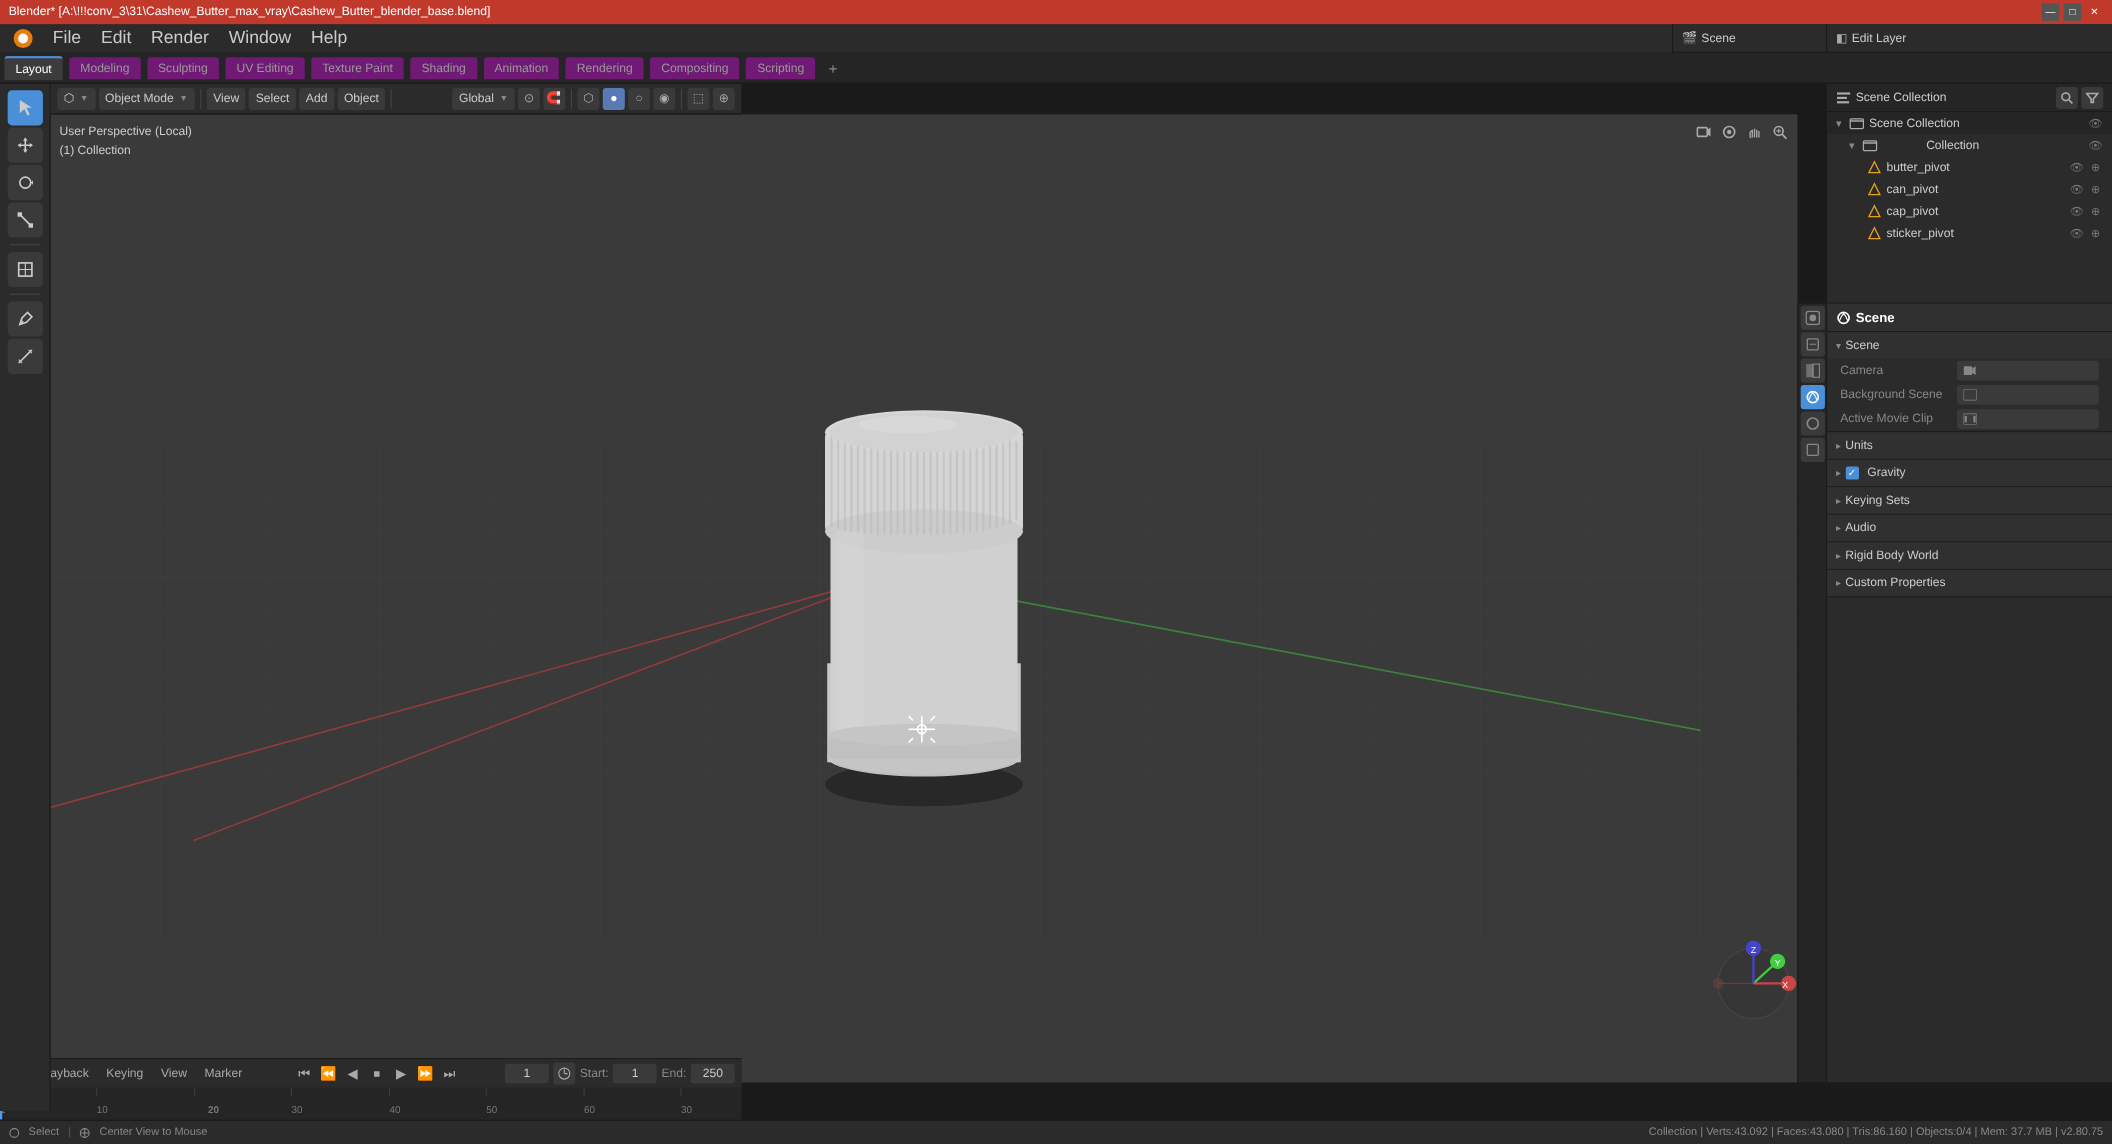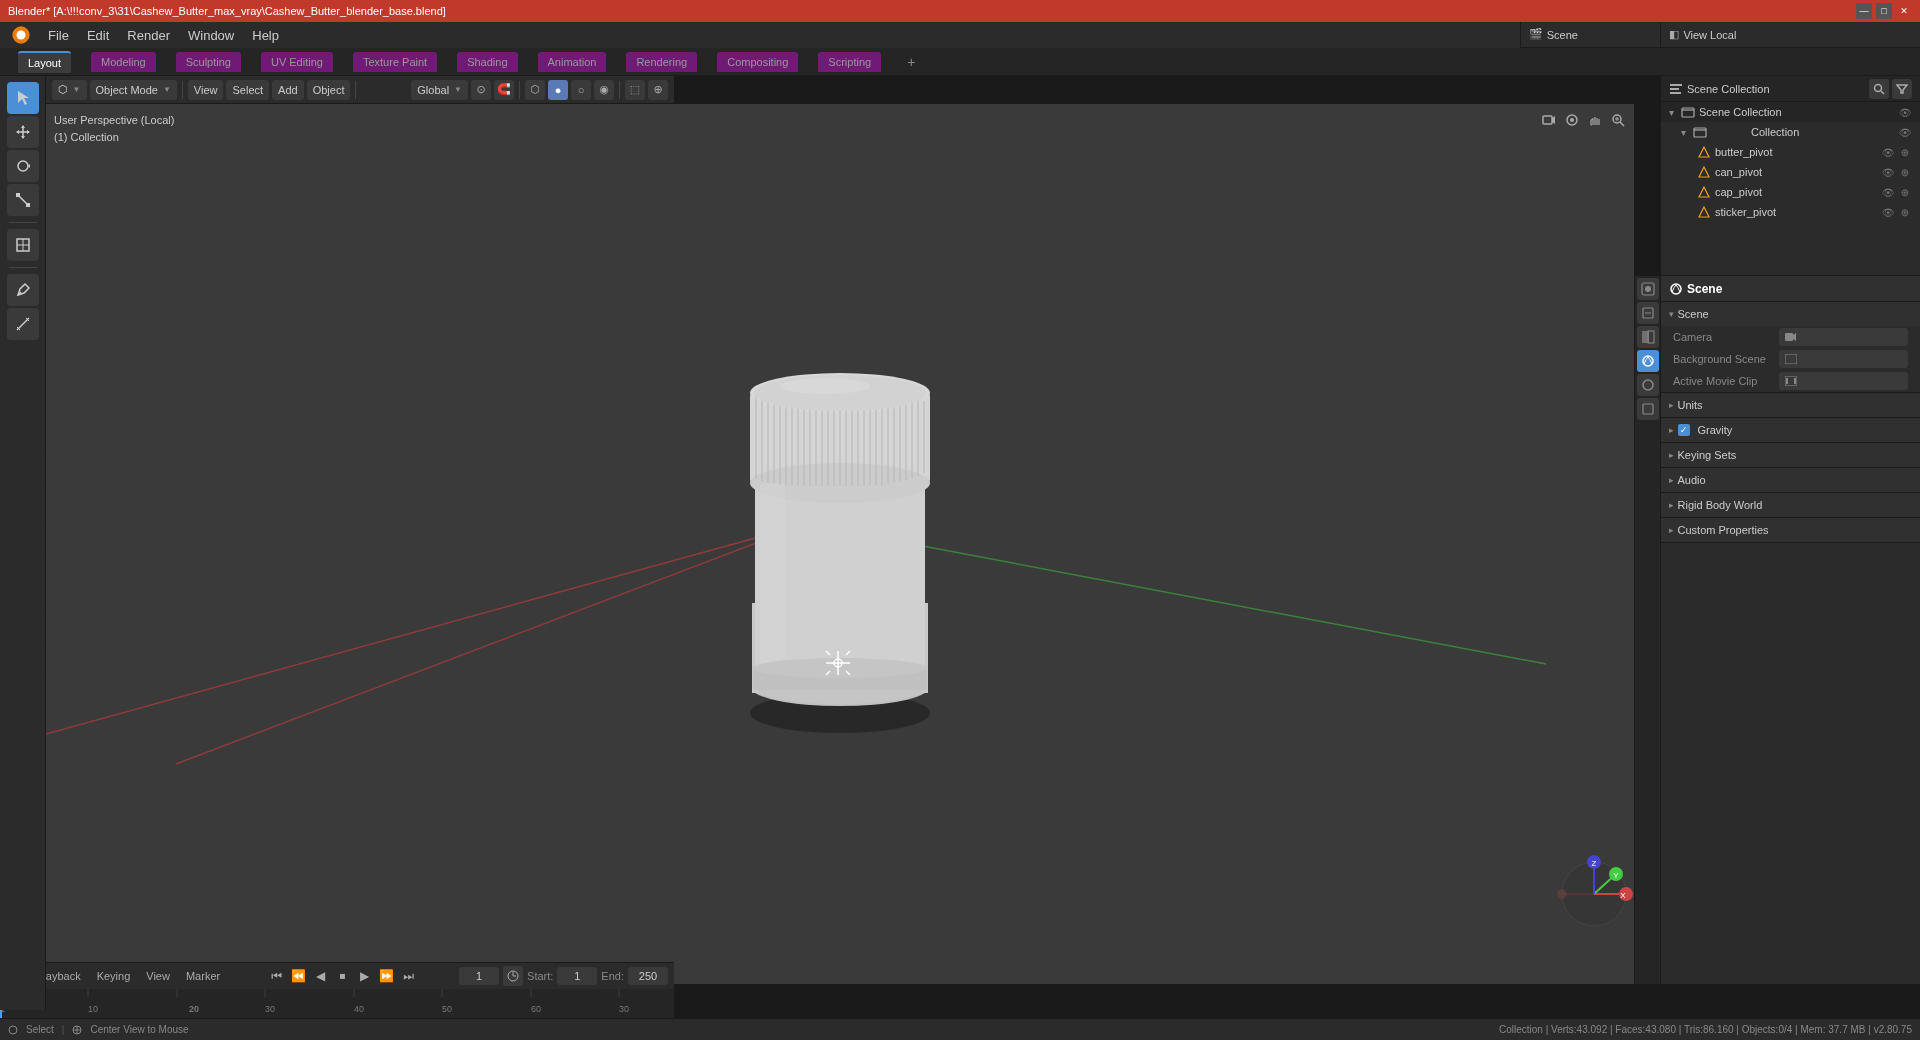--- a/index.html
+++ b/index.html
@@ -62,38 +62,38 @@
       padding: 0 4px;
       position: absolute;
       top: 22px;
       left: 0;
       z-index: 99;
       gap: 2px;
     }
     .menu-item {
       padding: 3px 8px;
       color: #ccc;
-      font-size: 13px;
+      font-size: 16px;
       cursor: pointer;
       border-radius: 3px;
     }
 
     
     #workspace-tabs {
       width: 100%;
       height: 28px;
       background: #252525;
       display: flex;
       align-items: center;
-      padding: 0 18px;
+      padding: 0 4px;
       position: absolute;
       top: 48px;
       left: 0;
       z-index: 98;
-      gap: 20px;
+      gap: 6px;
       border-bottom: 1px solid #1a1a1a;
     }
     .workspace-tab {
       padding: 4px 10px;
       color: #999;
       font-size: 11px;
       cursor: pointer;
       border-radius: 3px 3px 0 0;
       background: #701a75;
     }
@@ -560,21 +560,21 @@
     <div class="win-btn close">✕</div>
   </div>
 </div>
 
 <div id="scene-area">
   <span style="color:#aaa; margin-right:4px;">🎬</span>
   <span>Scene</span>
 </div>
 <div id="view-layer-area">
   <span style="color:#aaa; margin-right:4px;">◧</span>
-  <span>View Local</span>
+  <span>Edit Layer</span>
 </div>
 
 <div id="menu-bar">
   <div class="menu-item">
     <svg width="18" height="18" viewBox="0 0 100 100" style="vertical-align:middle;">
       <circle cx="50" cy="50" r="48" fill="#e87d0d"></circle>
       <circle cx="50" cy="50" r="25" fill="#fff"></circle>
     </svg>
   </div>
   <div class="menu-item">File</div>

